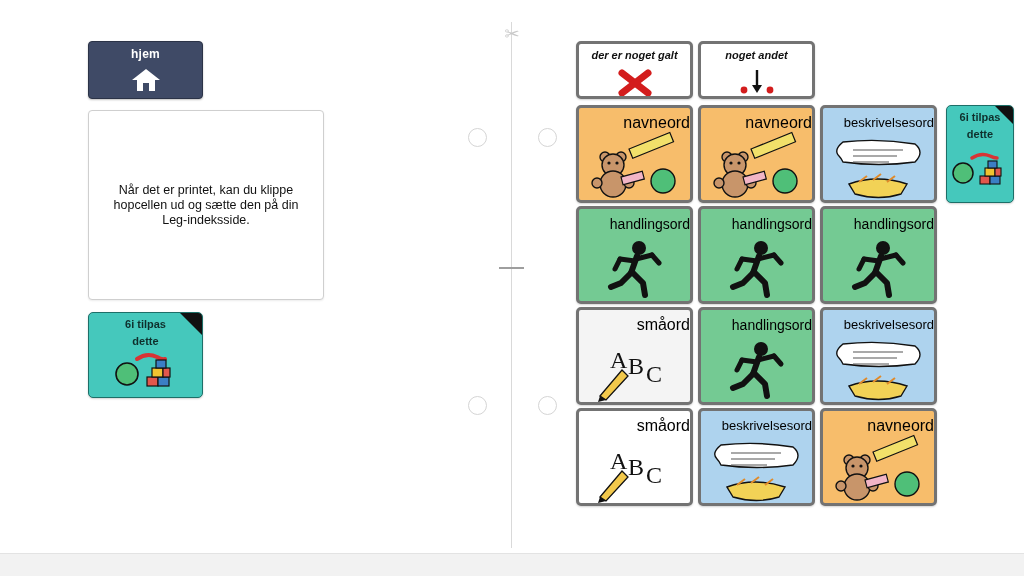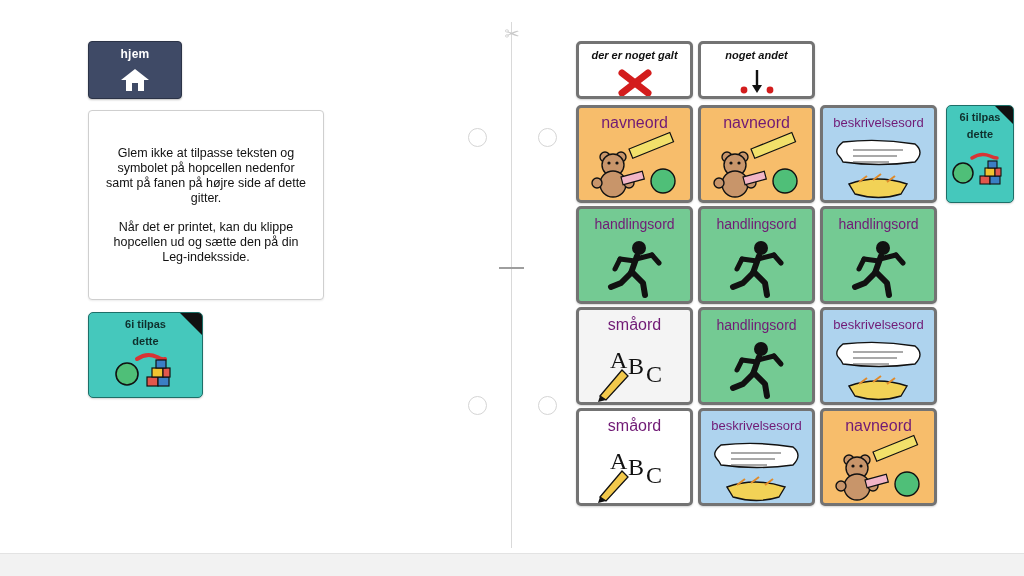--- a/index.html
+++ b/index.html
@@ -31,21 +31,21 @@
     height: 22px;
     background: #f2f2f2;
     border-top: 1px solid #e3e3e3;
   }
 
   
   .home-cell {
     position: absolute;
     left: 88px;
     top: 41px;
-    width: 94px;
+    width: 115px;
     height: 58px;
     background: #3f4a66;
     border: 1px solid #2b3347;
     border-radius: 4px;
     box-shadow: 0 1px 2px rgba(0,0,0,0.25);
     color: #ffffff;
     display: flex;
     flex-direction: column;
     align-items: center;
     justify-content: flex-start;
@@ -181,23 +181,24 @@
     font-weight: bold;
     color: #111;
     padding-top: 5px;
     line-height: 12px;
   }
   .r-small .art { top: 22px; height: 34px; }
 
   .r-big { width: 117px; height: 98px; }
   .r-big .cap {
     font-size: 16px;
-    color: #701a75;
+    color: #000000;
     padding-top: 6px;
     line-height: 18px;
+    text-align: right;
   }
   .r-big .art { top: 28px; height: 66px; }
 
   .c-orange { background: #f7bd6b; }
   .c-blue   { background: #aed3ee; }
   .c-green  { background: #74ca93; }
   .c-white  { background: #f4f4f4; }
   .c-plain  { background: #ffffff; }
 
   .r-teal { width: 68px; height: 98px; background: #45c8bc; border: 1px solid #1d6f68; }
@@ -214,21 +215,20 @@
   <div class="home-cell">
     <div class="label">hjem</div>
     <div class="home-icon">
       <svg width="30" height="26" viewBox="0 0 30 26">
         <path d="M15 2 L29 13 L24 13 L24 24 L18 24 L18 16 L12 16 L12 24 L6 24 L6 13 L1 13 Z" fill="#ffffff"></path>
       </svg>
     </div>
   </div>
 
   <div class="note-box">
-    <p>Glem ikke at tilpasse teksten og symbolet på hopcellen nedenfor samt på fanen på højre side af dette gitter.</p>
     <p>Når det er printet, kan du klippe hopcellen ud og sætte den på din Leg-indeksside.</p>
   </div>
 
   <div class="cell teal left-teal">
     <div class="fold"></div>
     <div class="cap">6i tilpas</div>
     <div class="cap">dette</div>
     <div class="art">
       <svg width="70" height="46" viewBox="0 0 70 46">
         <circle cx="16" cy="27" r="11" fill="#4fbf78" stroke="#111" stroke-width="1.6"></circle>

